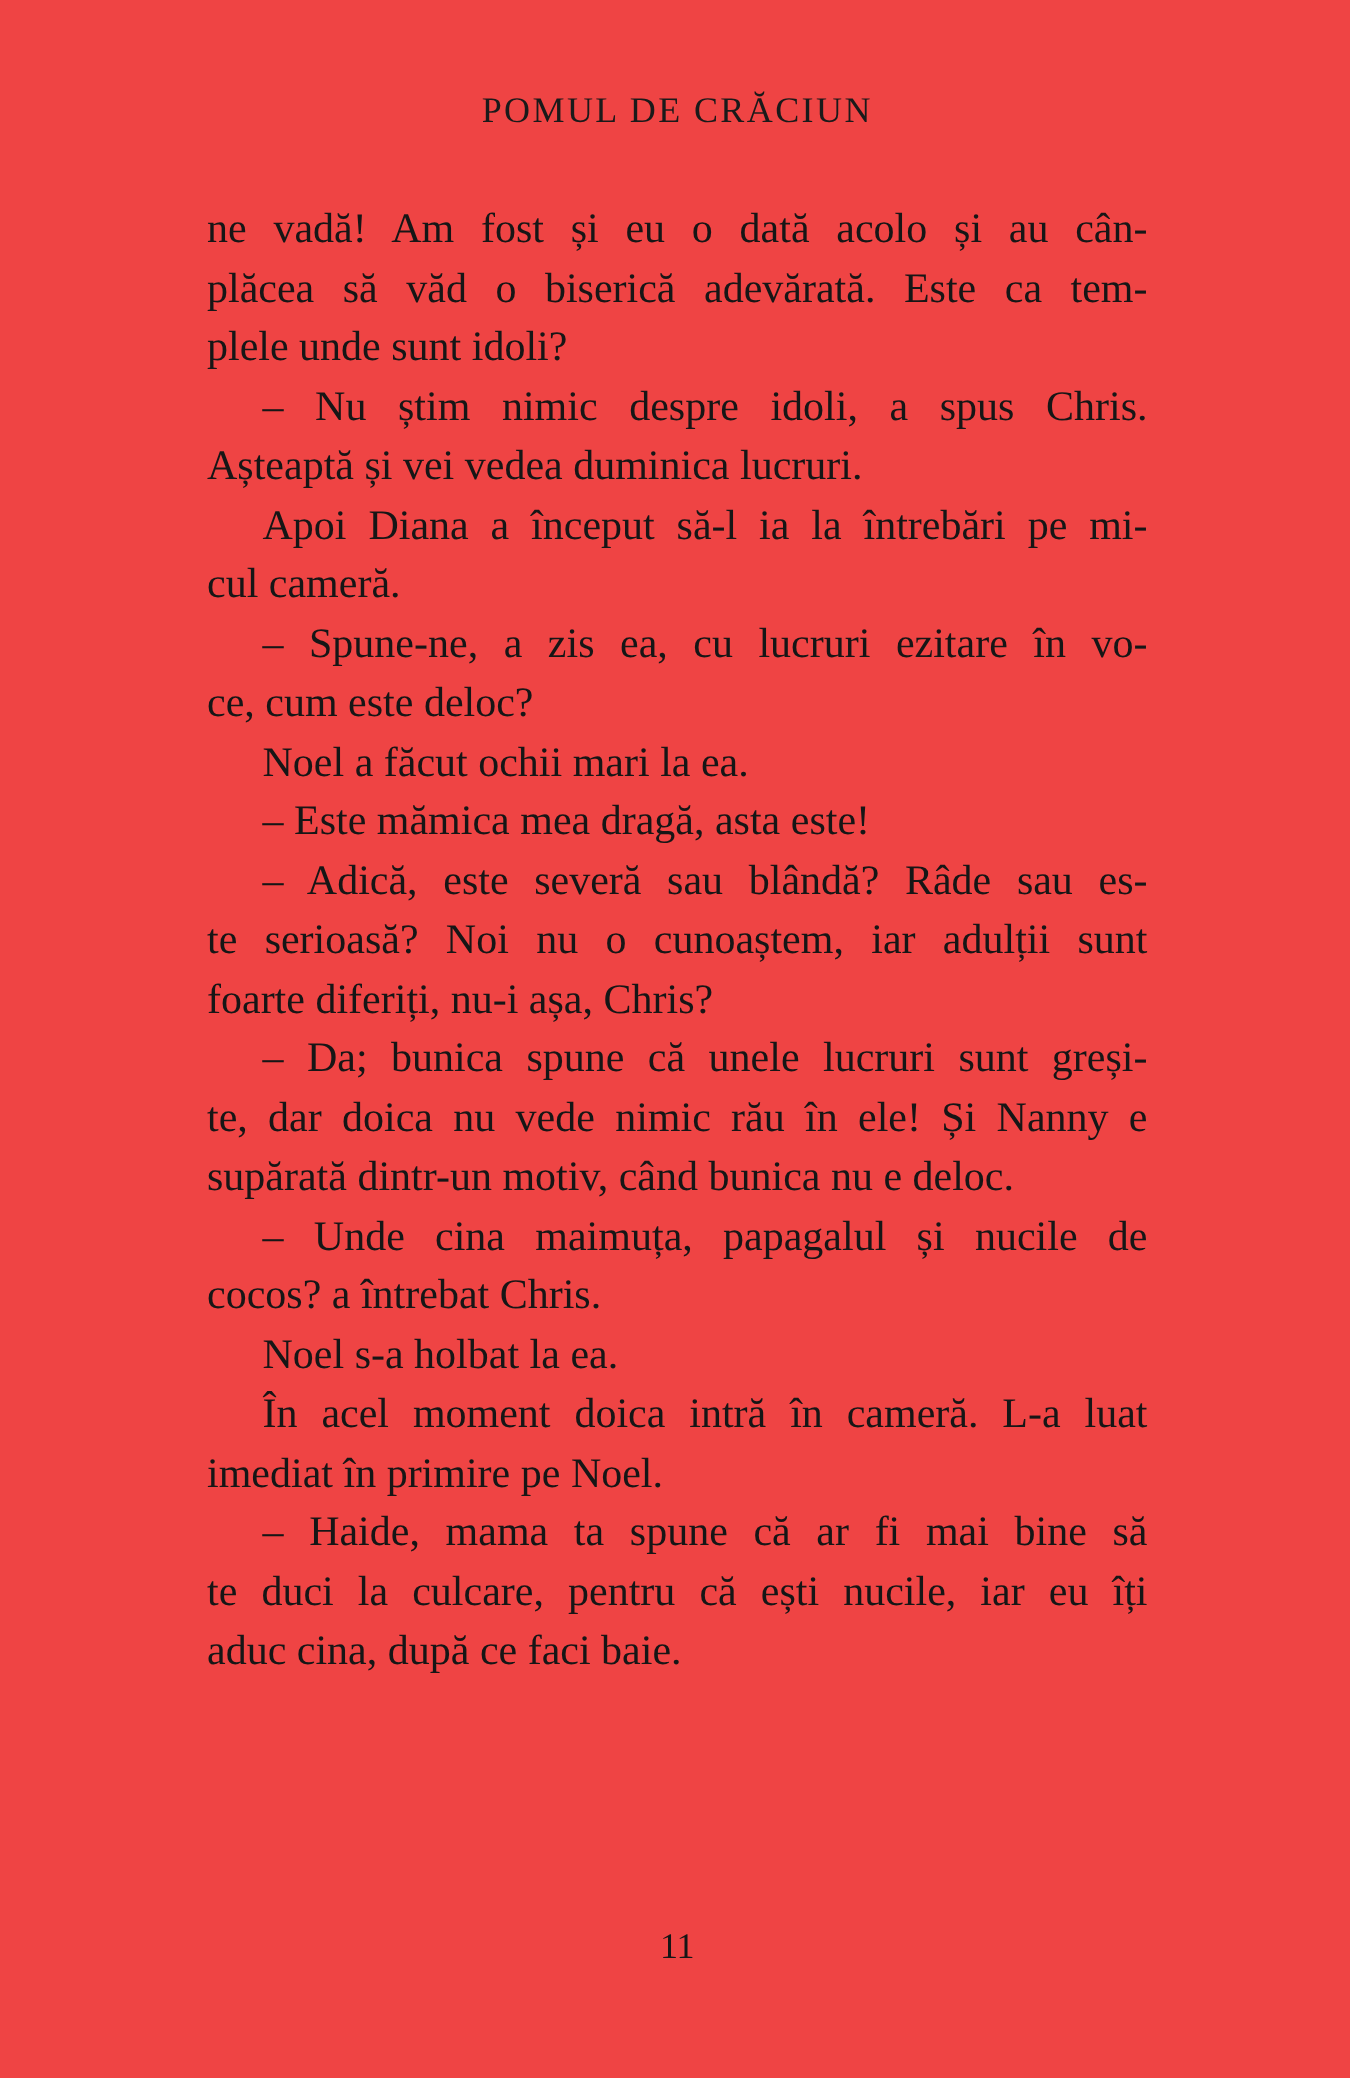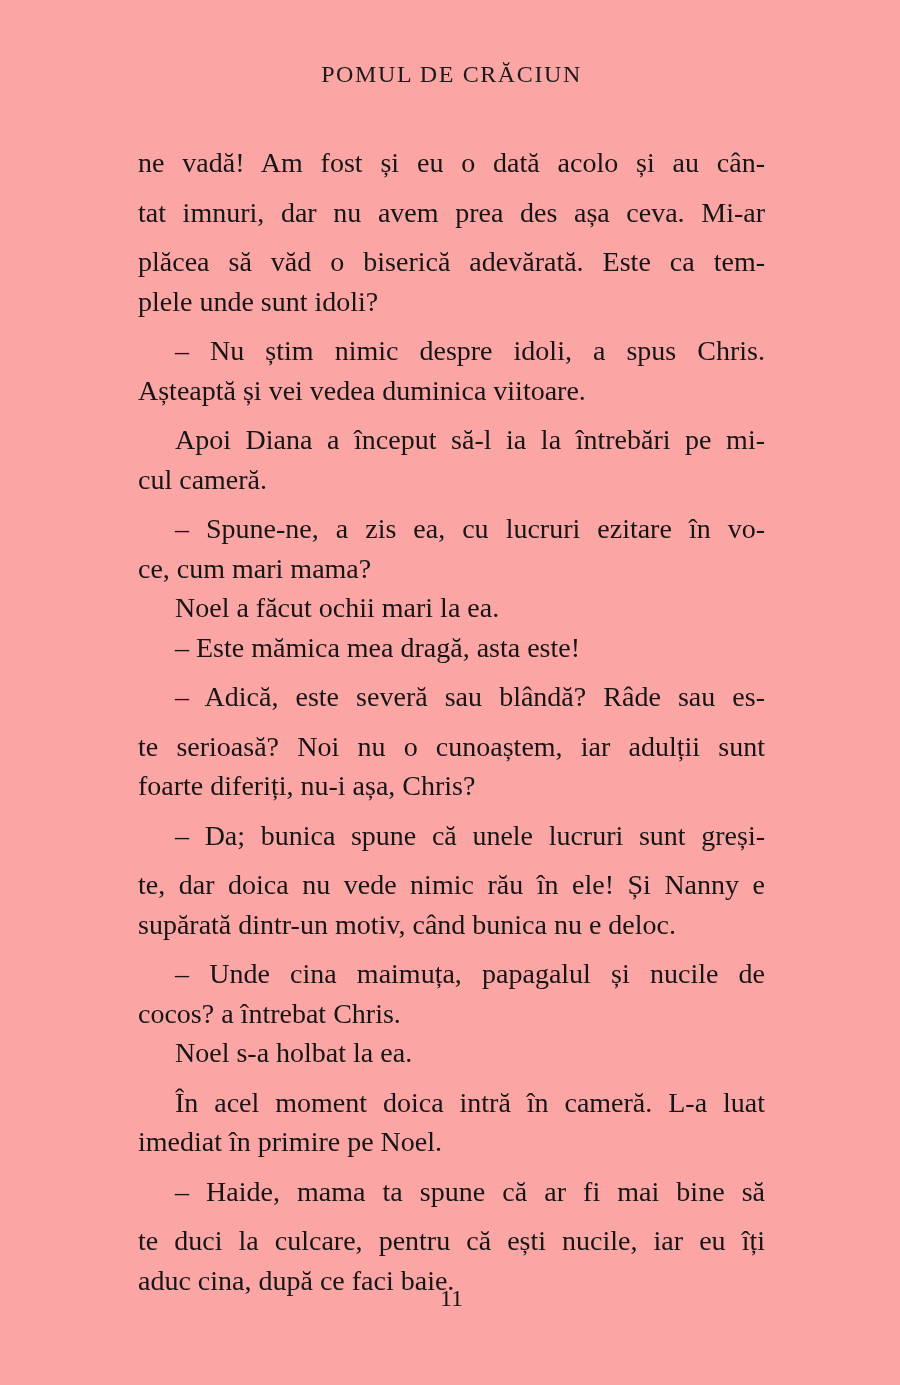--- a/index.html
+++ b/index.html
@@ -11,21 +11,21 @@
     height: 1385px;
     background: #ffffff;
     position: relative;
     font-family: "Liberation Serif", "DejaVu Serif", serif;
     color: #161616;
     overflow: hidden;
   }
   .page {
     position: absolute;
     inset: 0;
-    background: #fca5a5;
+    background: #ef4444;
   }
   .running-header {
     position: absolute;
     top: 61px;
     left: 138px;
     width: 627px;
     text-align: center;
     font-size: 24px;
     letter-spacing: 1.6px;
     white-space: nowrap;
@@ -41,21 +41,20 @@
   }
   .line {
     height: 39.5px;
     overflow: hidden;
     text-align: justify;
     text-align-last: left;
     white-space: normal;
   }
   .line.j {
     text-align-last: justify;
-    margin-top: 10px;
   }
   .line.indent {
     padding-left: 37px;
   }
   .page-number {
     position: absolute;
     top: 1285px;
     left: 138px;
     width: 627px;
     text-align: center;
@@ -65,35 +64,34 @@
 </style>
 </head>
 <body>
 
 <div class="page">
   <header class="running-header">POMUL DE CRĂCIUN</header>
 
   <main class="text-block" id="text-block">
       <div class="paragraph">
         <div class="line j">ne vadă! Am fost și eu o dată acolo și au cân-</div>
-        <div class="line j">tat imnuri, dar nu avem prea des așa ceva. Mi-ar</div>
         <div class="line j">plăcea să văd o biserică adevărată. Este ca tem-</div>
         <div class="line">plele unde sunt idoli?</div>
       </div>
       <div class="paragraph">
         <div class="line j indent">– Nu știm nimic despre idoli, a spus Chris.</div>
-        <div class="line">Așteaptă și vei vedea duminica viitoare.</div>
+        <div class="line">Așteaptă și vei vedea duminica lucruri.</div>
       </div>
       <div class="paragraph">
         <div class="line j indent">Apoi Diana a început să-l ia la întrebări pe mi-</div>
         <div class="line">cul cameră.</div>
       </div>
       <div class="paragraph">
         <div class="line j indent">– Spune-ne, a zis ea, cu lucruri ezitare în vo-</div>
-        <div class="line">ce, cum mari mama?</div>
+        <div class="line">ce, cum este deloc?</div>
       </div>
       <div class="paragraph">
         <div class="line indent">Noel a făcut ochii mari la ea.</div>
       </div>
       <div class="paragraph">
         <div class="line indent">– Este mămica mea dragă, asta este!</div>
       </div>
       <div class="paragraph">
         <div class="line j indent">– Adică, este severă sau blândă? Râde sau es-</div>
         <div class="line j">te serioasă? Noi nu o cunoaștem, iar adulții sunt</div>

